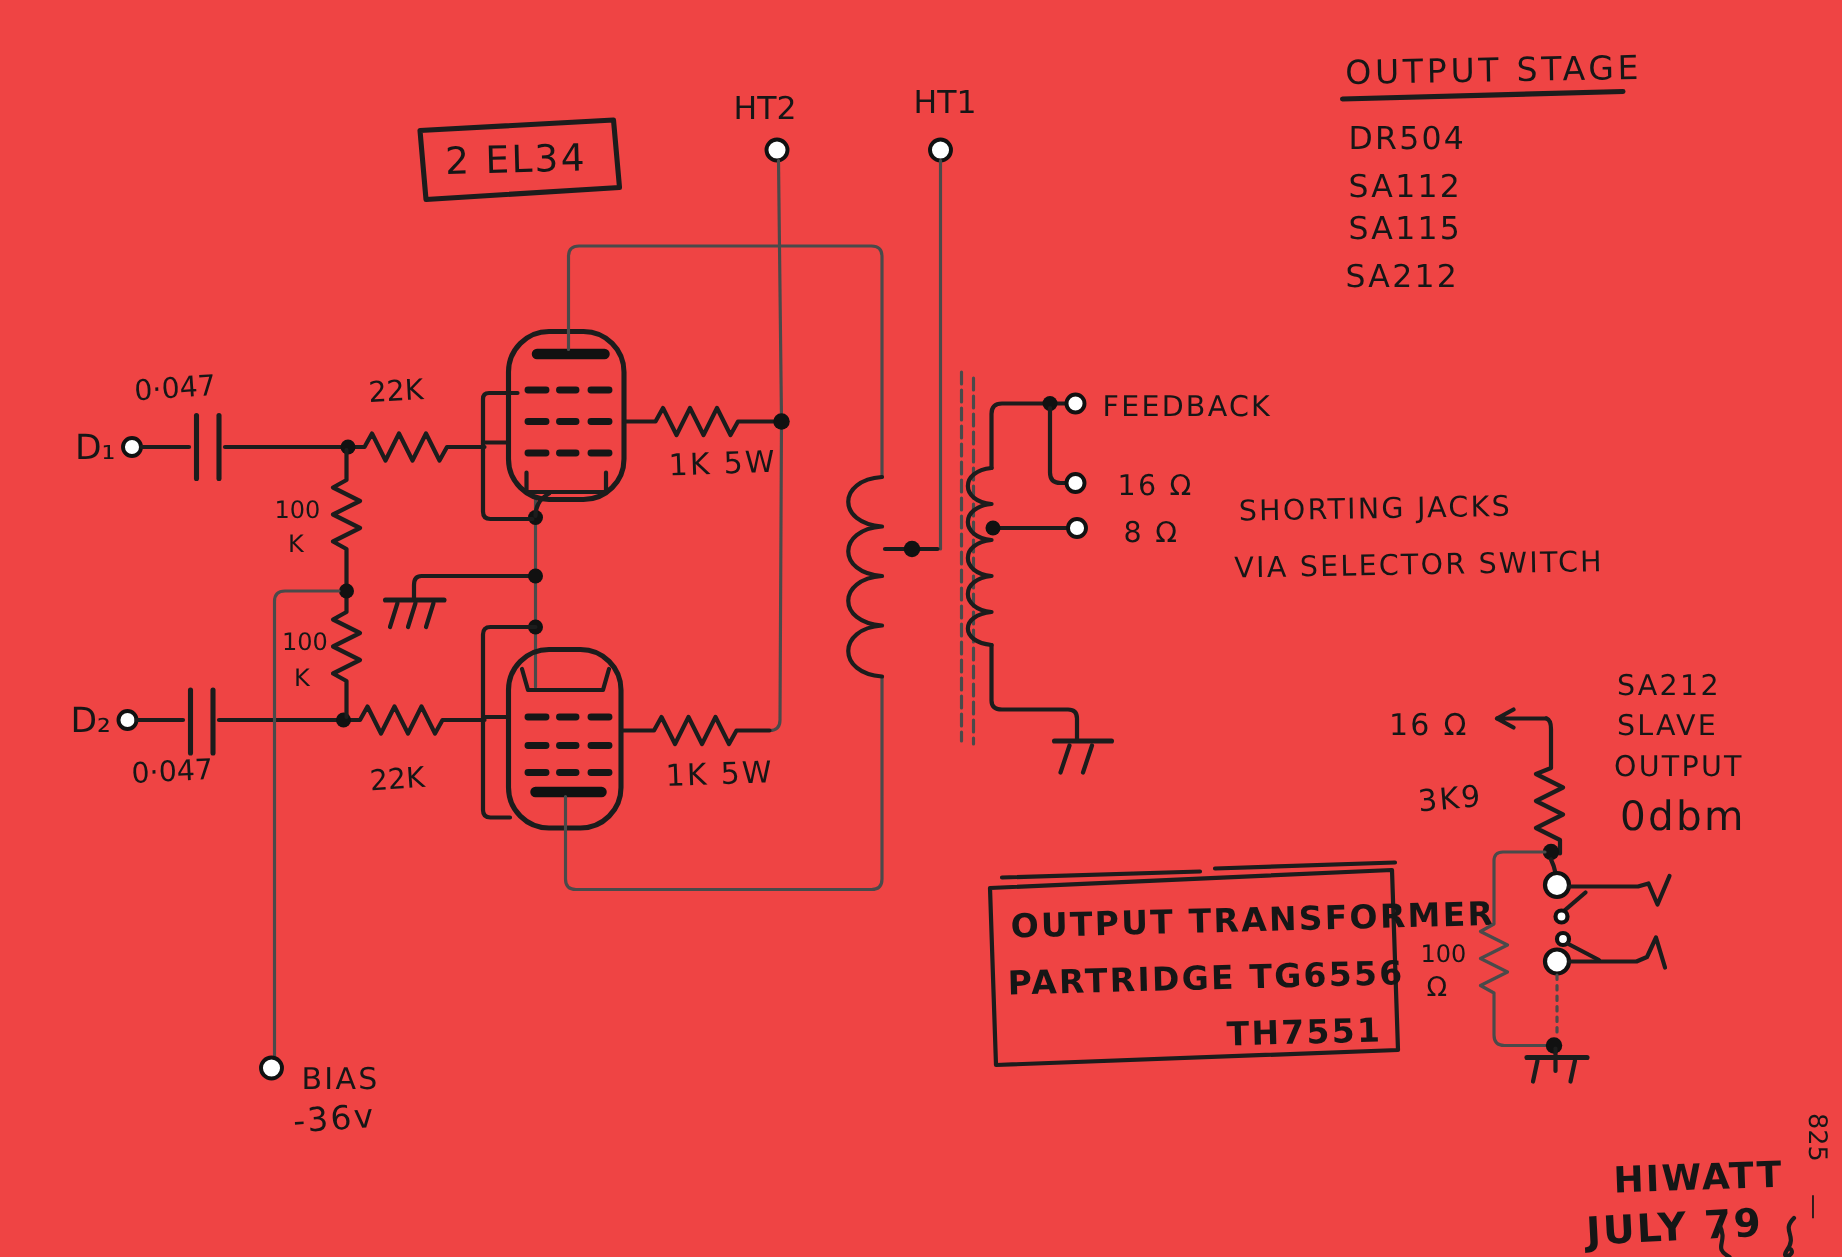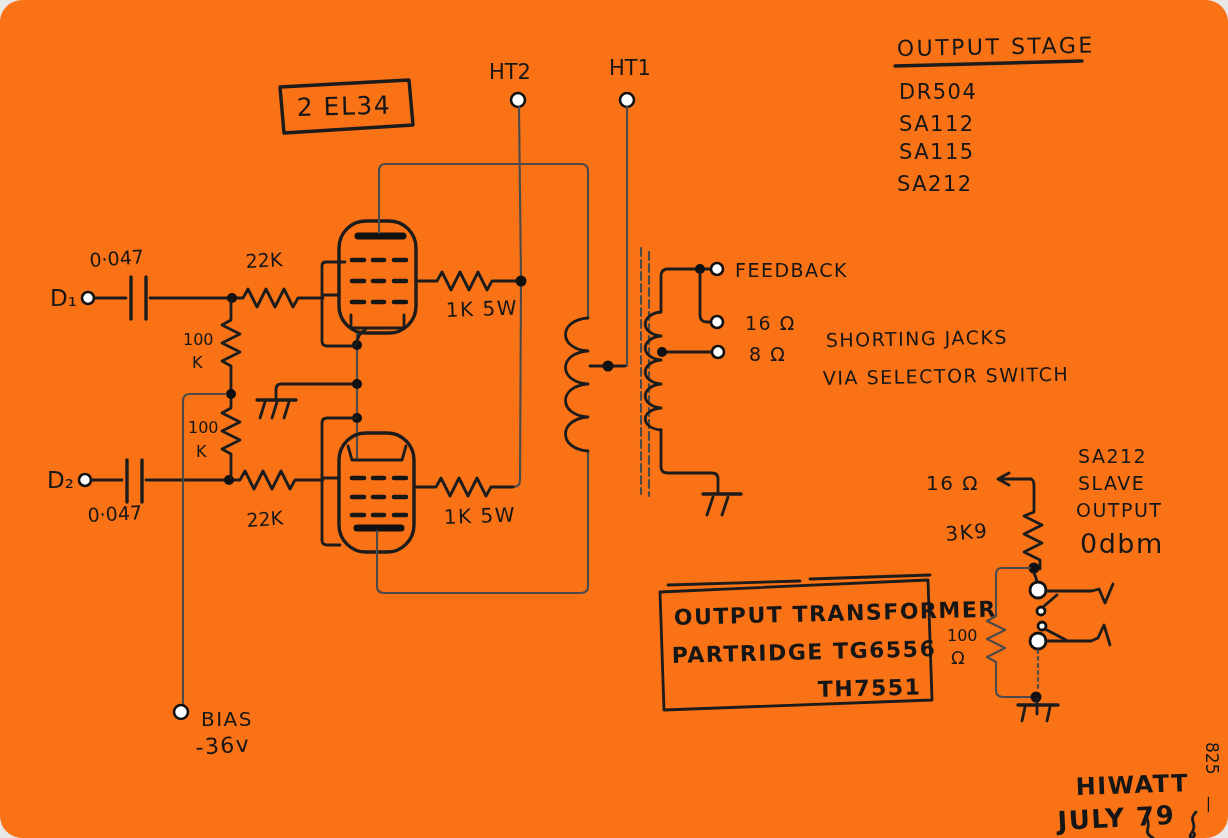--- a/index.html
+++ b/index.html
@@ -1,17 +1,17 @@
 <!DOCTYPE html>
 <html><head>
 <meta charset="utf-8">
 <style>
   html,body{margin:0;padding:0;background:#e8e8e8;}
-  .page{width:1228px;height:838px;background:#f97316;position:relative;overflow:hidden;
-        font-family:"DejaVu Sans",sans-serif;border-radius:22px;}
+  .page{width:1228px;height:838px;background:#ef4444;position:relative;overflow:hidden;
+        font-family:"DejaVu Sans",sans-serif;}
   svg{position:absolute;left:0;top:0;}
   .t{font-family:"DejaVu Sans",sans-serif;fill:#161616;}
   .ls{letter-spacing:1.5px;}
   .ls2{letter-spacing:2.5px;}
   .b{font-weight:bold;}
   .w  {stroke:#1c1c1c;stroke-width:2.8;fill:none;stroke-linecap:round;stroke-linejoin:round;}
   .wl {stroke:#4a4a4a;stroke-width:2.1;fill:none;stroke-linecap:round;stroke-linejoin:round;}
   .wt {stroke:#1c1c1c;stroke-width:3.4;fill:none;stroke-linecap:round;stroke-linejoin:round;}
   .bar{stroke:#111;stroke-width:7;stroke-linecap:round;}
   .dash{stroke:#161616;stroke-width:4.6;stroke-linecap:round;}

